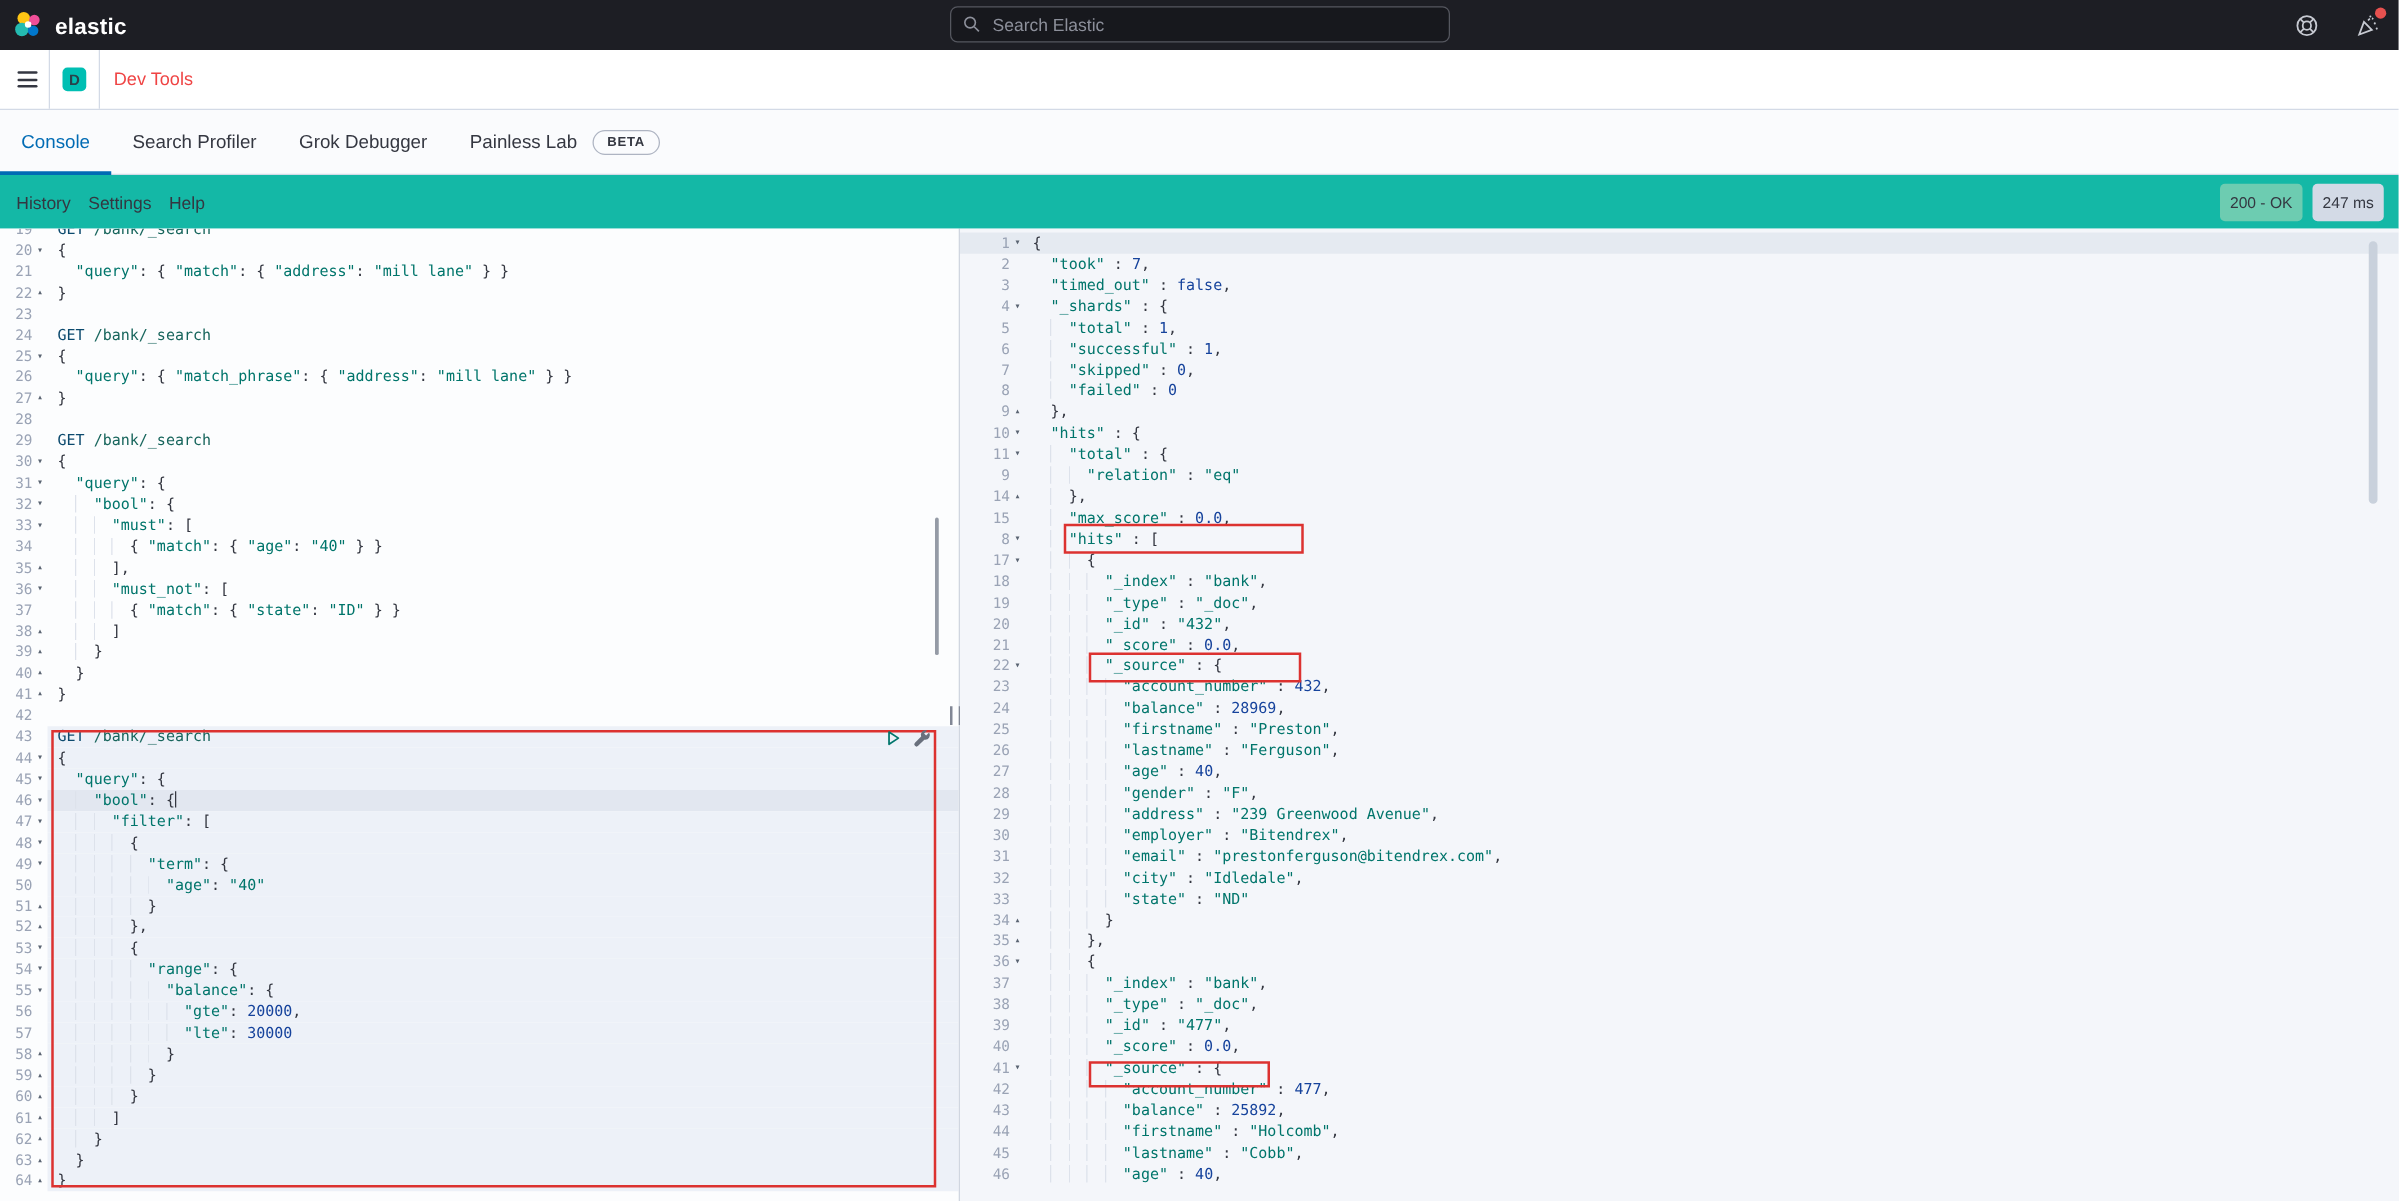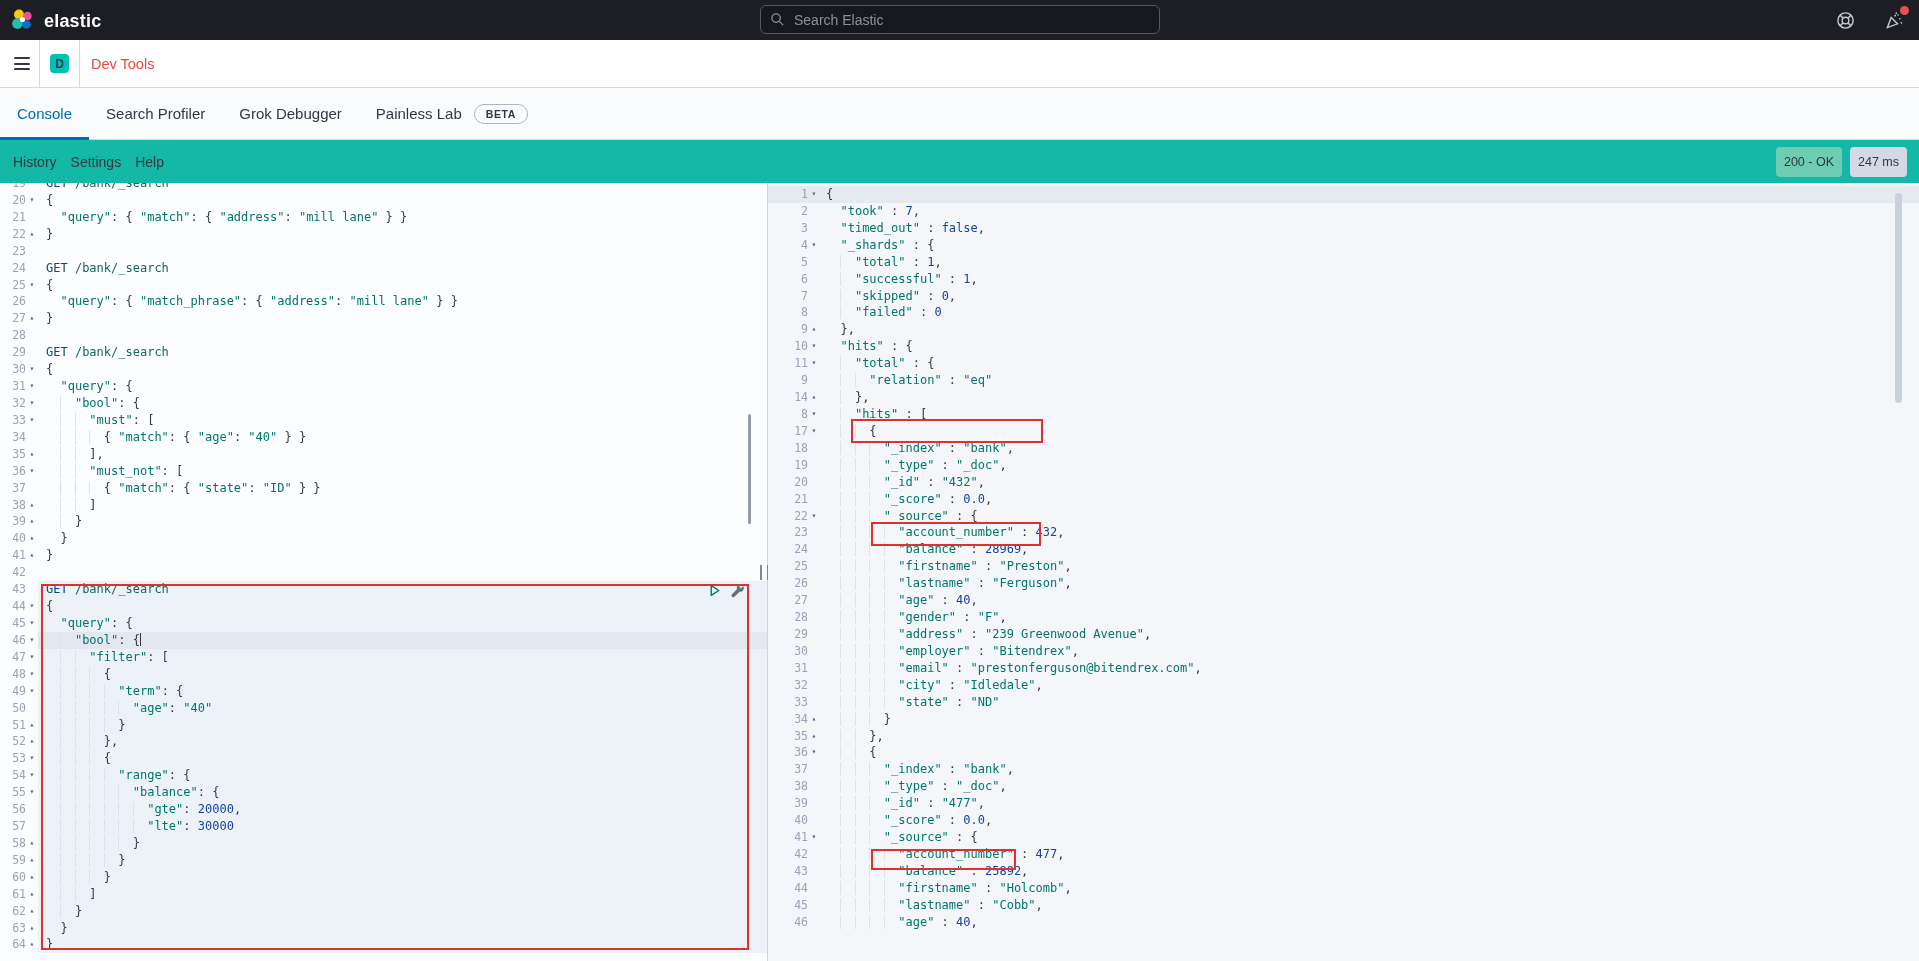--- a/index.html
+++ b/index.html
@@ -263,20 +263,21 @@
         <div class="cl"><span class="gut"><span class="ln">4</span><span class="fold">▾</span></span><span class="ct"><span class="ind">  </span><span class="tk-s">"_shards"</span> : {</span></div>
         <div class="cl"><span class="gut"><span class="ln">5</span><span class="fold"></span></span><span class="ct"><span class="ind">  </span><span class="ind gd">  </span><span class="tk-s">"total"</span> : <span class="tk-n">1</span>,</span></div>
         <div class="cl"><span class="gut"><span class="ln">6</span><span class="fold"></span></span><span class="ct"><span class="ind">  </span><span class="ind gd">  </span><span class="tk-s">"successful"</span> : <span class="tk-n">1</span>,</span></div>
         <div class="cl"><span class="gut"><span class="ln">7</span><span class="fold"></span></span><span class="ct"><span class="ind">  </span><span class="ind gd">  </span><span class="tk-s">"skipped"</span> : <span class="tk-n">0</span>,</span></div>
         <div class="cl"><span class="gut"><span class="ln">8</span><span class="fold"></span></span><span class="ct"><span class="ind">  </span><span class="ind gd">  </span><span class="tk-s">"failed"</span> : <span class="tk-n">0</span></span></div>
         <div class="cl"><span class="gut"><span class="ln">9</span><span class="fold">▴</span></span><span class="ct"><span class="ind">  </span>},</span></div>
         <div class="cl"><span class="gut"><span class="ln">10</span><span class="fold">▾</span></span><span class="ct"><span class="ind">  </span><span class="tk-s">"hits"</span> : {</span></div>
         <div class="cl"><span class="gut"><span class="ln">11</span><span class="fold">▾</span></span><span class="ct"><span class="ind">  </span><span class="ind gd">  </span><span class="tk-s">"total"</span> : {</span></div>
         <div class="cl"><span class="gut"><span class="ln">9</span><span class="fold"></span></span><span class="ct"><span class="ind">  </span><span class="ind gd">  </span><span class="ind gd">  </span><span class="tk-s">"relation"</span> : <span class="tk-s">"eq"</span></span></div>
         <div class="cl"><span class="gut"><span class="ln">14</span><span class="fold">▴</span></span><span class="ct"><span class="ind">  </span><span class="ind gd">  </span>},</span></div>
+        <div class="cl"><span class="gut"><span class="ln">15</span><span class="fold"></span></span><span class="ct"><span class="ind">  </span><span class="ind gd">  </span><span class="tk-s">"max_score"</span> : <span class="tk-n">0.0</span>,</span></div>
         <div class="cl"><span class="gut"><span class="ln">8</span><span class="fold">▾</span></span><span class="ct"><span class="ind">  </span><span class="ind gd">  </span><span class="tk-s">"hits"</span> : [</span></div>
         <div class="cl"><span class="gut"><span class="ln">17</span><span class="fold">▾</span></span><span class="ct"><span class="ind">  </span><span class="ind gd">  </span><span class="ind gd">  </span>{</span></div>
         <div class="cl"><span class="gut"><span class="ln">18</span><span class="fold"></span></span><span class="ct"><span class="ind">  </span><span class="ind gd">  </span><span class="ind gd">  </span><span class="ind gd">  </span><span class="tk-s">"_index"</span> : <span class="tk-s">"bank"</span>,</span></div>
         <div class="cl"><span class="gut"><span class="ln">19</span><span class="fold"></span></span><span class="ct"><span class="ind">  </span><span class="ind gd">  </span><span class="ind gd">  </span><span class="ind gd">  </span><span class="tk-s">"_type"</span> : <span class="tk-s">"_doc"</span>,</span></div>
         <div class="cl"><span class="gut"><span class="ln">20</span><span class="fold"></span></span><span class="ct"><span class="ind">  </span><span class="ind gd">  </span><span class="ind gd">  </span><span class="ind gd">  </span><span class="tk-s">"_id"</span> : <span class="tk-s">"432"</span>,</span></div>
         <div class="cl"><span class="gut"><span class="ln">21</span><span class="fold"></span></span><span class="ct"><span class="ind">  </span><span class="ind gd">  </span><span class="ind gd">  </span><span class="ind gd">  </span><span class="tk-s">"_score"</span> : <span class="tk-n">0.0</span>,</span></div>
         <div class="cl"><span class="gut"><span class="ln">22</span><span class="fold">▾</span></span><span class="ct"><span class="ind">  </span><span class="ind gd">  </span><span class="ind gd">  </span><span class="ind gd">  </span><span class="tk-s">"_source"</span> : {</span></div>
         <div class="cl"><span class="gut"><span class="ln">23</span><span class="fold"></span></span><span class="ct"><span class="ind">  </span><span class="ind gd">  </span><span class="ind gd">  </span><span class="ind gd">  </span><span class="ind gd">  </span><span class="tk-s">"account_number"</span> : <span class="tk-n">432</span>,</span></div>
         <div class="cl"><span class="gut"><span class="ln">24</span><span class="fold"></span></span><span class="ct"><span class="ind">  </span><span class="ind gd">  </span><span class="ind gd">  </span><span class="ind gd">  </span><span class="ind gd">  </span><span class="tk-s">"balance"</span> : <span class="tk-n">28969</span>,</span></div>
         <div class="cl"><span class="gut"><span class="ln">25</span><span class="fold"></span></span><span class="ct"><span class="ind">  </span><span class="ind gd">  </span><span class="ind gd">  </span><span class="ind gd">  </span><span class="ind gd">  </span><span class="tk-s">"firstname"</span> : <span class="tk-s">"Preston"</span>,</span></div>

